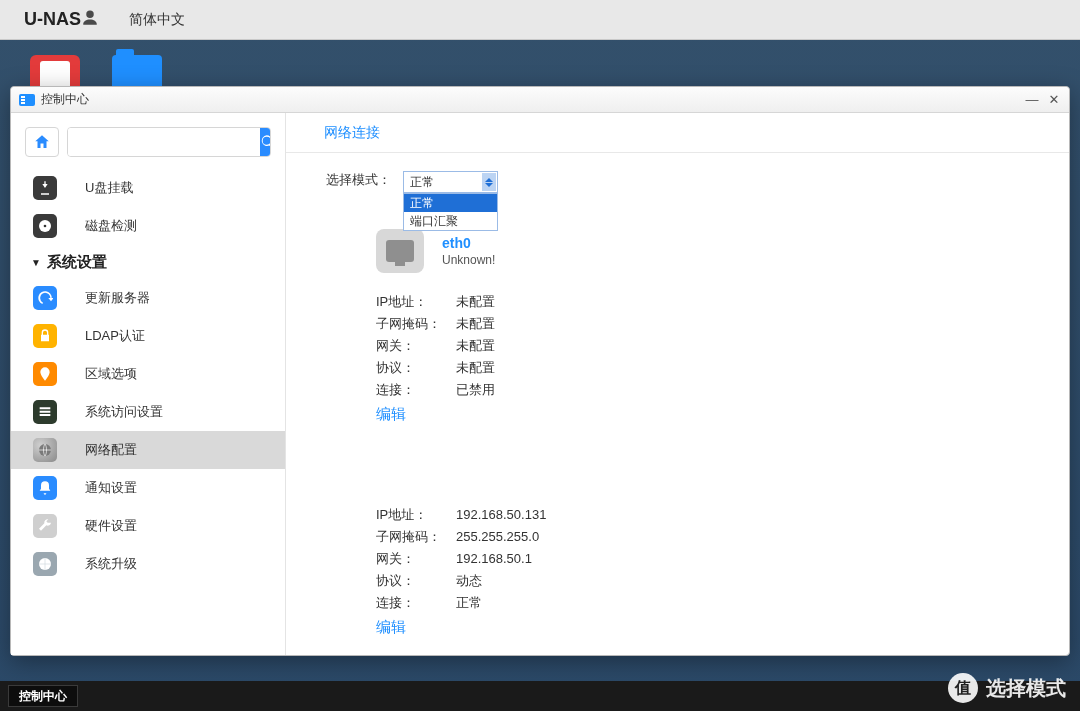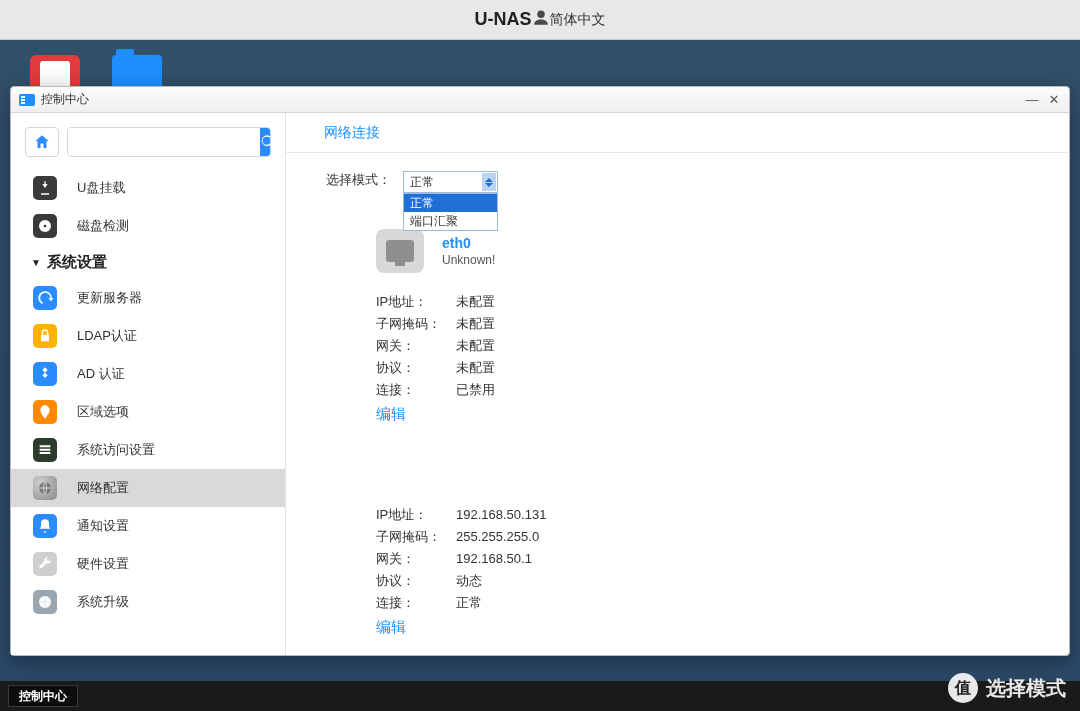--- a/index.html
+++ b/index.html
@@ -1,22 +1,22 @@
 <!DOCTYPE html>
 <html><head>
 <meta charset="utf-8">
 <style>
   * { box-sizing: border-box; margin: 0; padding: 0; font-family: "Microsoft YaHei", Arial, sans-serif; }
   html, body { width: 1080px; height: 711px; overflow: hidden; }
   body { background: linear-gradient(#33506b 0%, #2b4968 100%); font-size: 13px; color: #333; }
 
   
-  .menubar { height: 40px; background: #e8e8e8; border-bottom: 1px solid #c9c9c9; display: flex; align-items: center; padding: 0 24px; justify-content: center; }
+  .menubar { height: 40px; background: #e8e8e8; border-bottom: 1px solid #c9c9c9; display: flex; align-items: center; padding: 0 24px; justify-content: flex-start; }
   .menubar-left { font-size: 18px; font-weight: bold; color: #222; }
-  .menubar-right { display: flex; align-items: center; }
+  .menubar-right { display: flex; align-items: center; gap: 30px; }
   .user-ic { width: 18px; height: 18px; fill: #4a4a4a; }
   .lang { font-size: 14px; color: #333; cursor: pointer; }
 
   
   .desktop-icons { position: absolute; top: 55px; left: 30px; display: flex; gap: 32px; }
   .dicon { width: 50px; height: 44px; border-radius: 8px; }
   .dicon.bag { background: #e33b3b; border-radius: 6px; position: relative;}
   .dicon.bag::before{content:"";position:absolute;top:6px;left:10px;width:30px;height:28px;background:#fff;border-radius:3px;}
   .dicon.folder { background: #1f8fff; border-radius: 4px; position: relative;}
   .dicon.folder::before{content:"";position:absolute;top:-6px;left:4px;width:18px;height:8px;background:#1f8fff;border-radius:2px 2px 0 0;}
@@ -36,21 +36,21 @@
   .sidebar { width: 275px; border-right: 1px solid #e4e4e4; display: flex; flex-direction: column; background:#fff;}
   .sb-top { padding: 14px 14px 8px 14px; display: flex; gap: 8px; align-items:center;}
   .home-btn { width: 34px; height: 30px; border: 1px solid #d6d6d6; border-radius: 4px; display:flex; align-items:center; justify-content:center; background:#fff; cursor:pointer;}
   .home-btn svg{width:18px;height:18px;fill:#2a8cff;}
   .search-wrap { flex:1; display:flex; border:1px solid #d6d6d6; border-radius:4px; overflow:hidden; height:30px;}
   .search-wrap input { flex:1; border:0; outline:0; padding:0 8px; font-size:13px;}
   .search-btn { width:34px; background:#2a8cff; display:flex;align-items:center;justify-content:center; cursor:pointer;}
   .search-btn svg{width:16px;height:16px;fill:#fff;}
 
   .sb-list { flex:1; overflow:auto; padding-top:4px;}
-  .sb-item { height:38px; display:flex; align-items:center; padding-left:58px; gap:20px; cursor:pointer; font-size:13px; color:#333; position:relative;}
+  .sb-item { height:38px; display:flex; align-items:center; padding-left:58px; gap:28px; cursor:pointer; font-size:13px; color:#333; position:relative;}
   .sb-item.active{background:#d9d9d9;}
   .sb-item .ic{width:24px;height:24px;border-radius:5px;display:flex;align-items:center;justify-content:center;position:absolute;left:58px - 0;} 
   .sb-item .ic{left:auto;} 
   .sb-item .ic{margin-left:-36px;position:static;}
   .sb-item .ic svg{width:16px;height:16px;fill:#fff;}
   .sb-group { height:34px; display:flex; align-items:center; padding-left:20px; font-size:15px; font-weight:bold; color:#222; gap:6px;}
   .sb-group .caret{font-size:10px;}
 
   .ic-usb{background:#3a3a3a;}
   .ic-disk{background:#3a3a3a;}
@@ -192,28 +192,20 @@
         </div>
         <div class="sb-item">
           <div class="ic ic-ldap">
               <svg viewBox="0 0 24 24">
                 <path d="M7 10V7a5 5 0 0110 0v3h1v10H6V10zm2 0h6V7a3 3 0 00-6 0z"></path>
               </svg>
             </div>
           <span>LDAP认证</span>
         </div>
         <div class="sb-item">
-          <div class="ic ic-ad">
-              <svg viewBox="0 0 24 24">
-                <path d="M12 2l4 4-4 4-4-4zm0 8l4 4-4 4-4-4z"></path>
-              </svg>
-            </div>
-          <span>AD 认证</span>
-        </div>
-        <div class="sb-item">
           <div class="ic ic-region">
               <svg viewBox="0 0 24 24">
                 <path d="M12 2a7 7 0 017 7c0 5-7 13-7 13S5 14 5 9a7 7 0 017-7z"></path>
               </svg>
             </div>
           <span>区域选项</span>
         </div>
         <div class="sb-item">
           <div class="ic ic-access">
               <svg viewBox="0 0 24 24">

